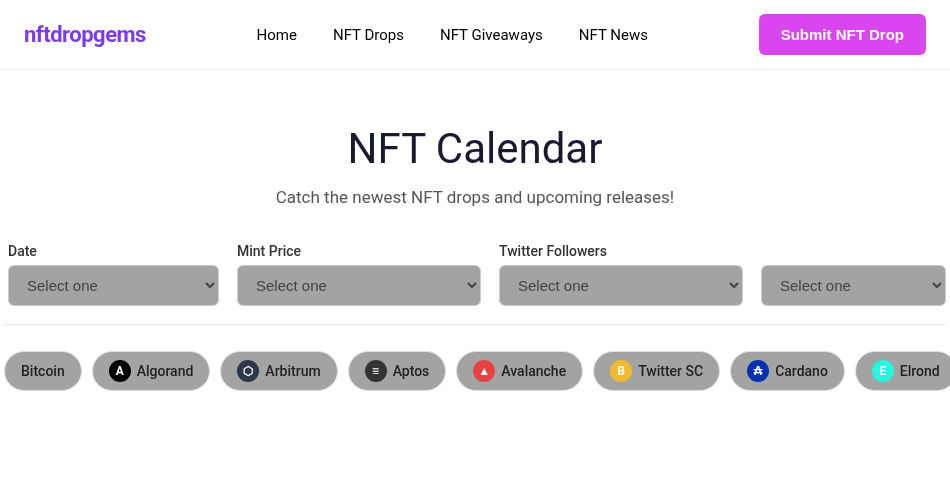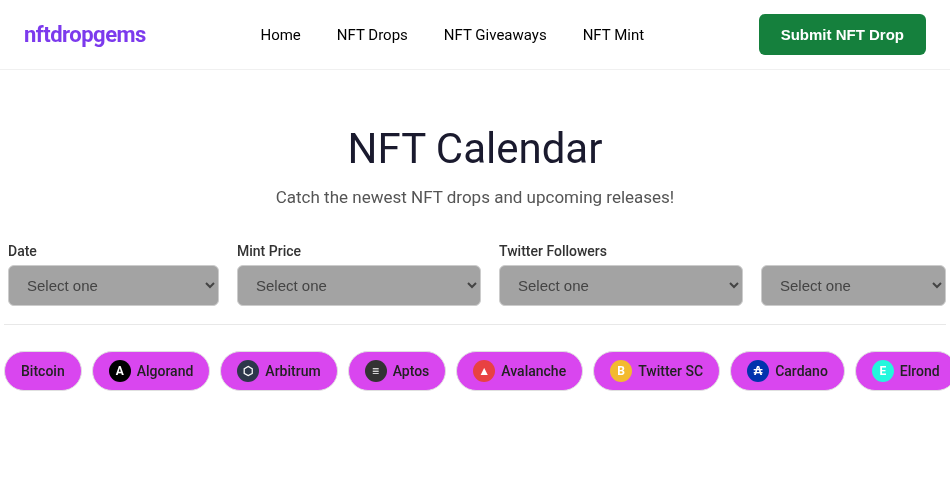--- a/index.html
+++ b/index.html
@@ -33,21 +33,21 @@
       gap: 36px;
       align-items: center;
     }
     .nav a {
       text-decoration: none;
       color: #000000;
       font-size: 15px;
       font-weight: 400;
     }
     .submit-btn {
-      background: #15803d;
+      background: #d946ef;
       color: #fff;
       border: none;
       padding: 12px 22px;
       font-size: 15px;
       font-weight: 600;
       border-radius: 6px;
       cursor: pointer;
       white-space: nowrap;
     }
 
@@ -125,21 +125,21 @@
     .chain-pill {
       display: flex;
       align-items: center;
       gap: 6px;
       padding: 8px 16px;
       border: 1.5px solid #e0e0e0;
       border-radius: 24px;
       font-size: 14px;
       font-weight: 500;
       color: #222;
-      background: #d946ef;
+      background: #a3a3a3;
       cursor: pointer;
       white-space: nowrap;
       transition: border-color 0.15s;
     }
     .chain-icon {
       width: 22px;
       height: 22px;
       border-radius: 50%;
       display: inline-flex;
       align-items: center;
@@ -155,21 +155,21 @@
 
 <header class="header">
   <div class="logo">
     <span>nftdrop</span><span style="color:#7c3aed">gems</span>
   </div>
   <nav class="nav">
 
   <a href="#">Home</a>
       <a href="#">NFT Drops</a>
       <a href="#">NFT Giveaways</a>
-      <a href="#">NFT Mint</a>
+      <a href="#">NFT News</a>
     </nav>
   <button class="submit-btn">Submit NFT Drop</button>
 </header>
 
 <section class="hero">
   <h1>NFT Calendar</h1>
   <p>Catch the newest NFT drops and upcoming releases!</p>
 </section>
 
 <div style="padding: 0 4px;">

